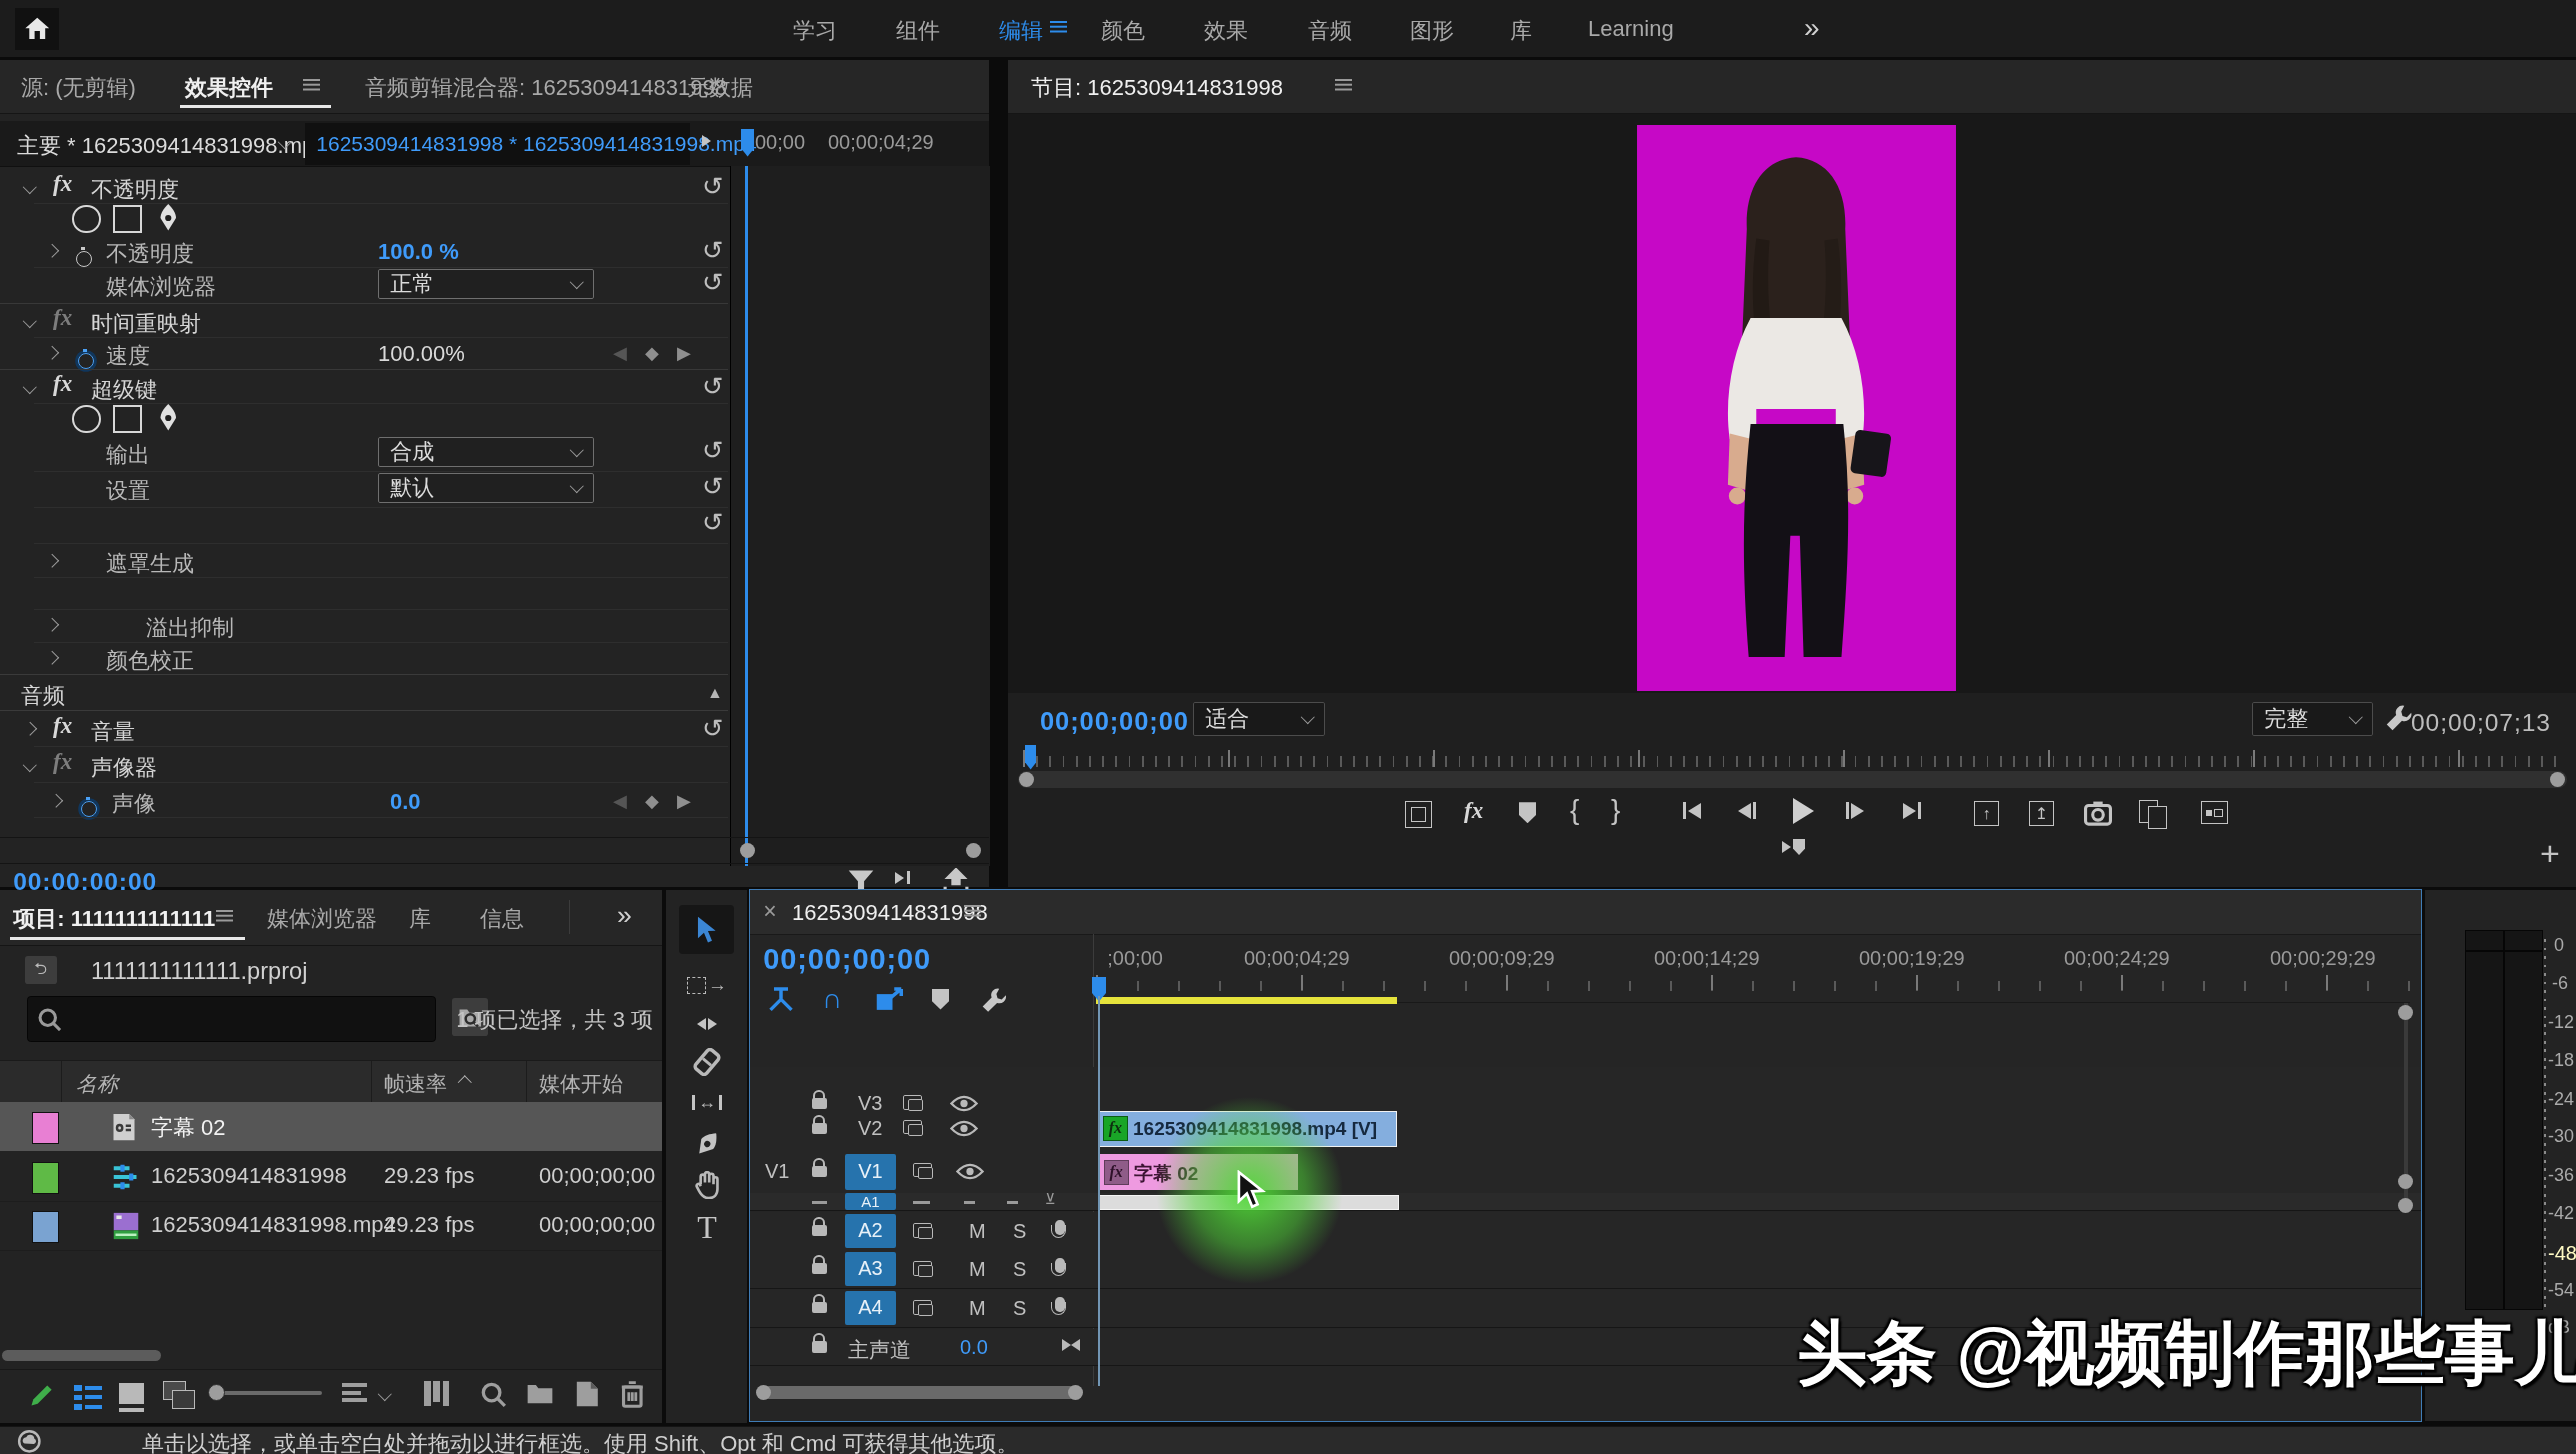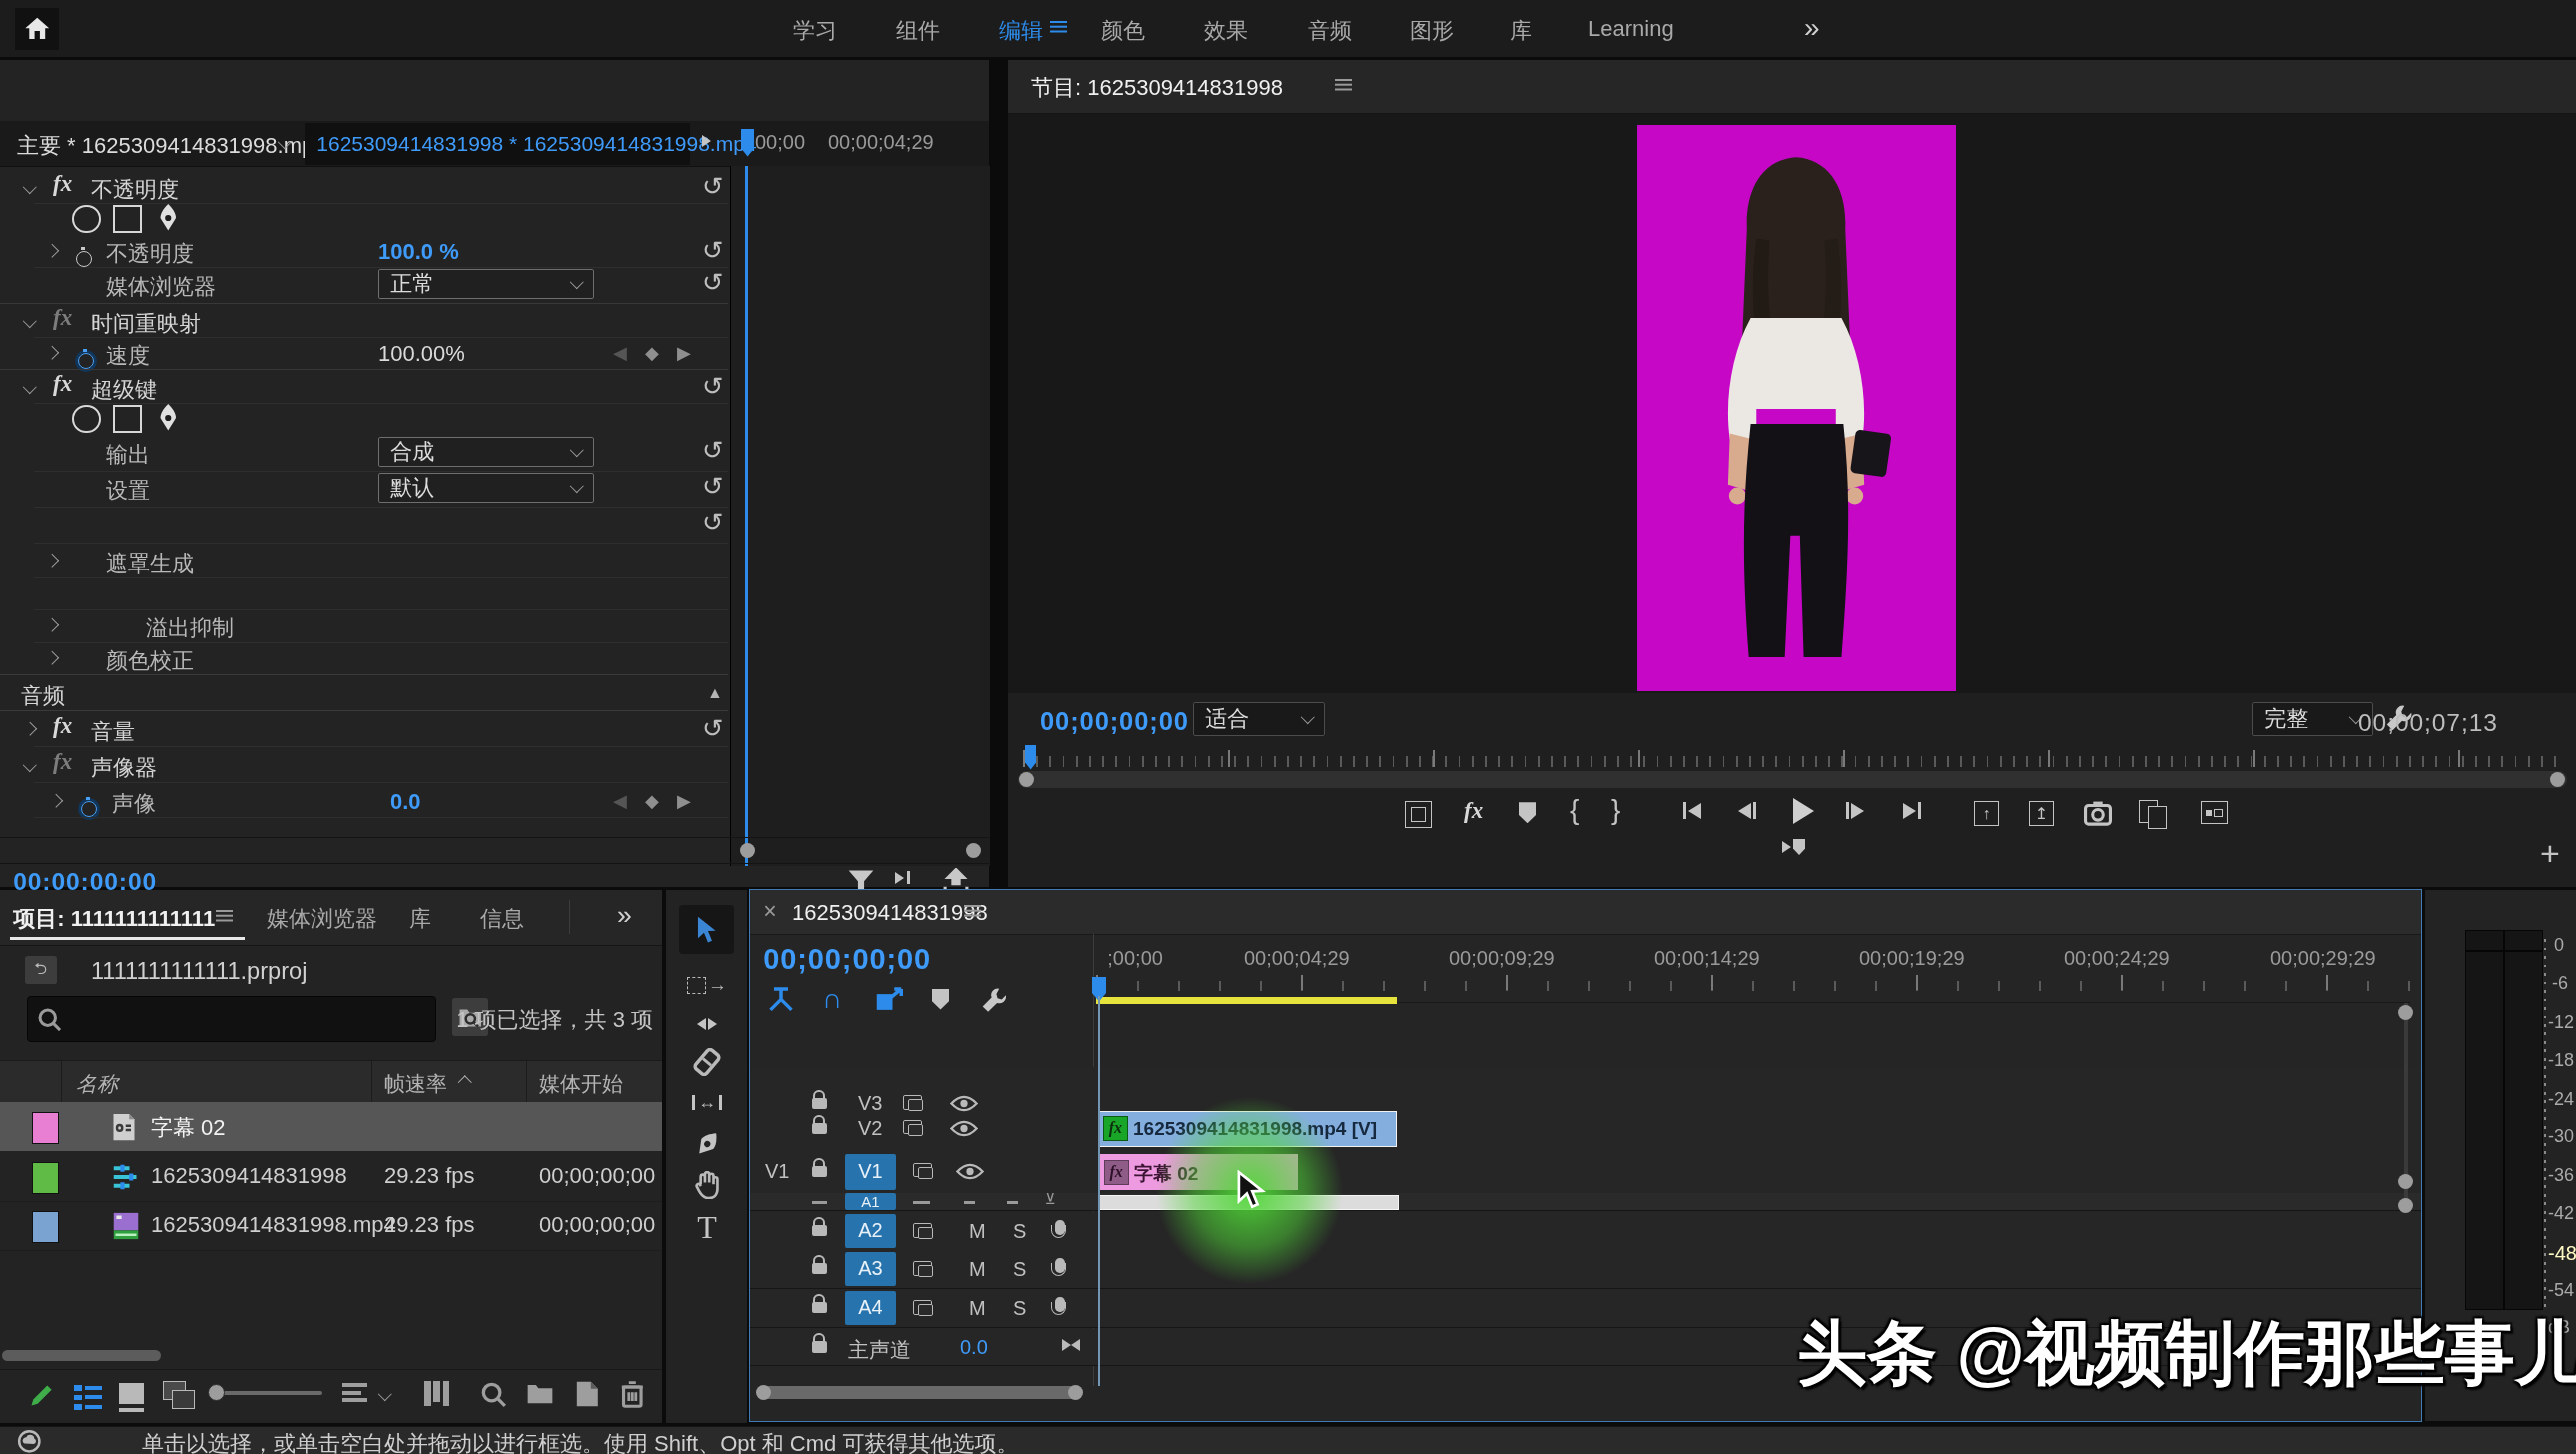--- a/index.html
+++ b/index.html
@@ -74,20 +74,28 @@
     <div class="abs tab" style="left:1204px;top:16px;">效果</div>
     <div class="abs tab" style="left:1308px;top:16px;">音频</div>
     <div class="abs tab" style="left:1410px;top:16px;">图形</div>
     <div class="abs tab" style="left:1510px;top:16px;">库</div>
     <div class="abs tab" style="left:1588px;top:16px;">Learning</div>
     <div class="abs tab" style="left:1804px;top:12.3px;font-size:28px;color:#d0d0d0;">»</div>
   </div>
 
   <div class="panel" style="left:0;top:60px;width:989px;height:827px;">
 
+    <div class="abs" style="left:0;top:0;width:989px;height:53px;background:#262626;border-bottom:0.9px solid #151515;">
+      <div class="abs tab" style="left:21px;top:13.2px;">源: (无剪辑)</div>
+      <div class="abs tab active" style="left:185px;top:13.2px;font-weight:bold;">效果控件</div>
+      <span class="abs hamb" style="left:303px;top:19px;"></span>
+      <div class="underline" style="left:180px;top:45px;width:151px;"></div>
+      <div class="abs tab" style="left:365px;top:13.2px;">音频剪辑混合器: 1625309414831998</div>
+      <div class="abs tab" style="left:687px;top:13.2px;">元数据</div>
+    </div>
 
     <div class="abs" style="left:0;top:61px;width:989px;height:45px;background:#1a1a1a;border-bottom:0.9px solid #101010;">
       <div class="abs txt" style="left:17px;top:10.4px;color:#dcdcdc;">主要 * 1625309414831998.mp4</div>
       <span class="abs chev d" style="left:280px;top:16px;"></span>
       <div class="abs" style="left:305px;top:1.9px;width:374px;height:42px;background:#101010;display:flex;align-items:center;padding-left:11.3px;">
         <span class="txt blue" style="font-size:21px;">1625309414831998 * 1625309414831998.mp4</span>
       </div>
       <div class="abs tri-r tri-sm" style="left:702px;top:14px;"></div>
 
       <div class="abs" style="left:755px;top:10.4px;font-size:20px;color:#9a9a9a;">00;00</div>
@@ -286,21 +294,21 @@
       <span class="lbl">适合</span>
       <span class="chev d" style="margin-top:-3.8px;"></span>
     </div>
     <div class="ddbox" style="left:1244px;top:642px;width:121px;height:34px;background:#191919;border-color:#4c4c4c;">
       <span class="lbl">完整</span>
       <span class="chev d" style="margin-top:-3.8px;"></span>
     </div>
     <svg class="abs" style="left:1377px;top:644px;" width="28" height="28" viewBox="0 0 16 16">
         <path d="M11 1 a4 4 0 0 0-4.6 5.3 L1 11.7 L4.3 15 L9.7 9.6 A4 4 0 0 0 15 5 L12.5 7.5 L10 6.8 L9.3 4.3 Z" fill="#c8c8c8"></path>
       </svg>
-    <div class="abs txt" style="left:1350px;top:649px;font-size:24.6px;color:#bdbdbd;letter-spacing:0.9px;">00;00;07;13</div>
+    <div class="abs txt" style="left:1403px;top:649px;font-size:24.6px;color:#bdbdbd;letter-spacing:0.9px;">00;00;07;13</div>
 
     <div class="ticks" style="left:15px;top:696px;width:1540px;height:11.3px;"></div>
     <div class="ticksmaj" style="left:15px;top:690px;width:1540px;height:17px;"></div>
     <div class="abs" style="left:17px;top:685px;width:11.3px;height:24.6px;background:#2d8ceb;clip-path:polygon(0 0,100% 0,100% 70%,50% 100%,0 70%);"></div>
     <div class="abs" style="left:9.5px;top:711px;width:1549px;height:17px;background:#303030;border-radius:8.5px;">
       <div class="dot" style="left:1.9px;top:0.9px;"></div>
       <div class="dot" style="left:1532px;top:0.9px;"></div>
     </div>
 
     <div class="abs" style="left:0;top:730px;width:1568px;height:57px;">

